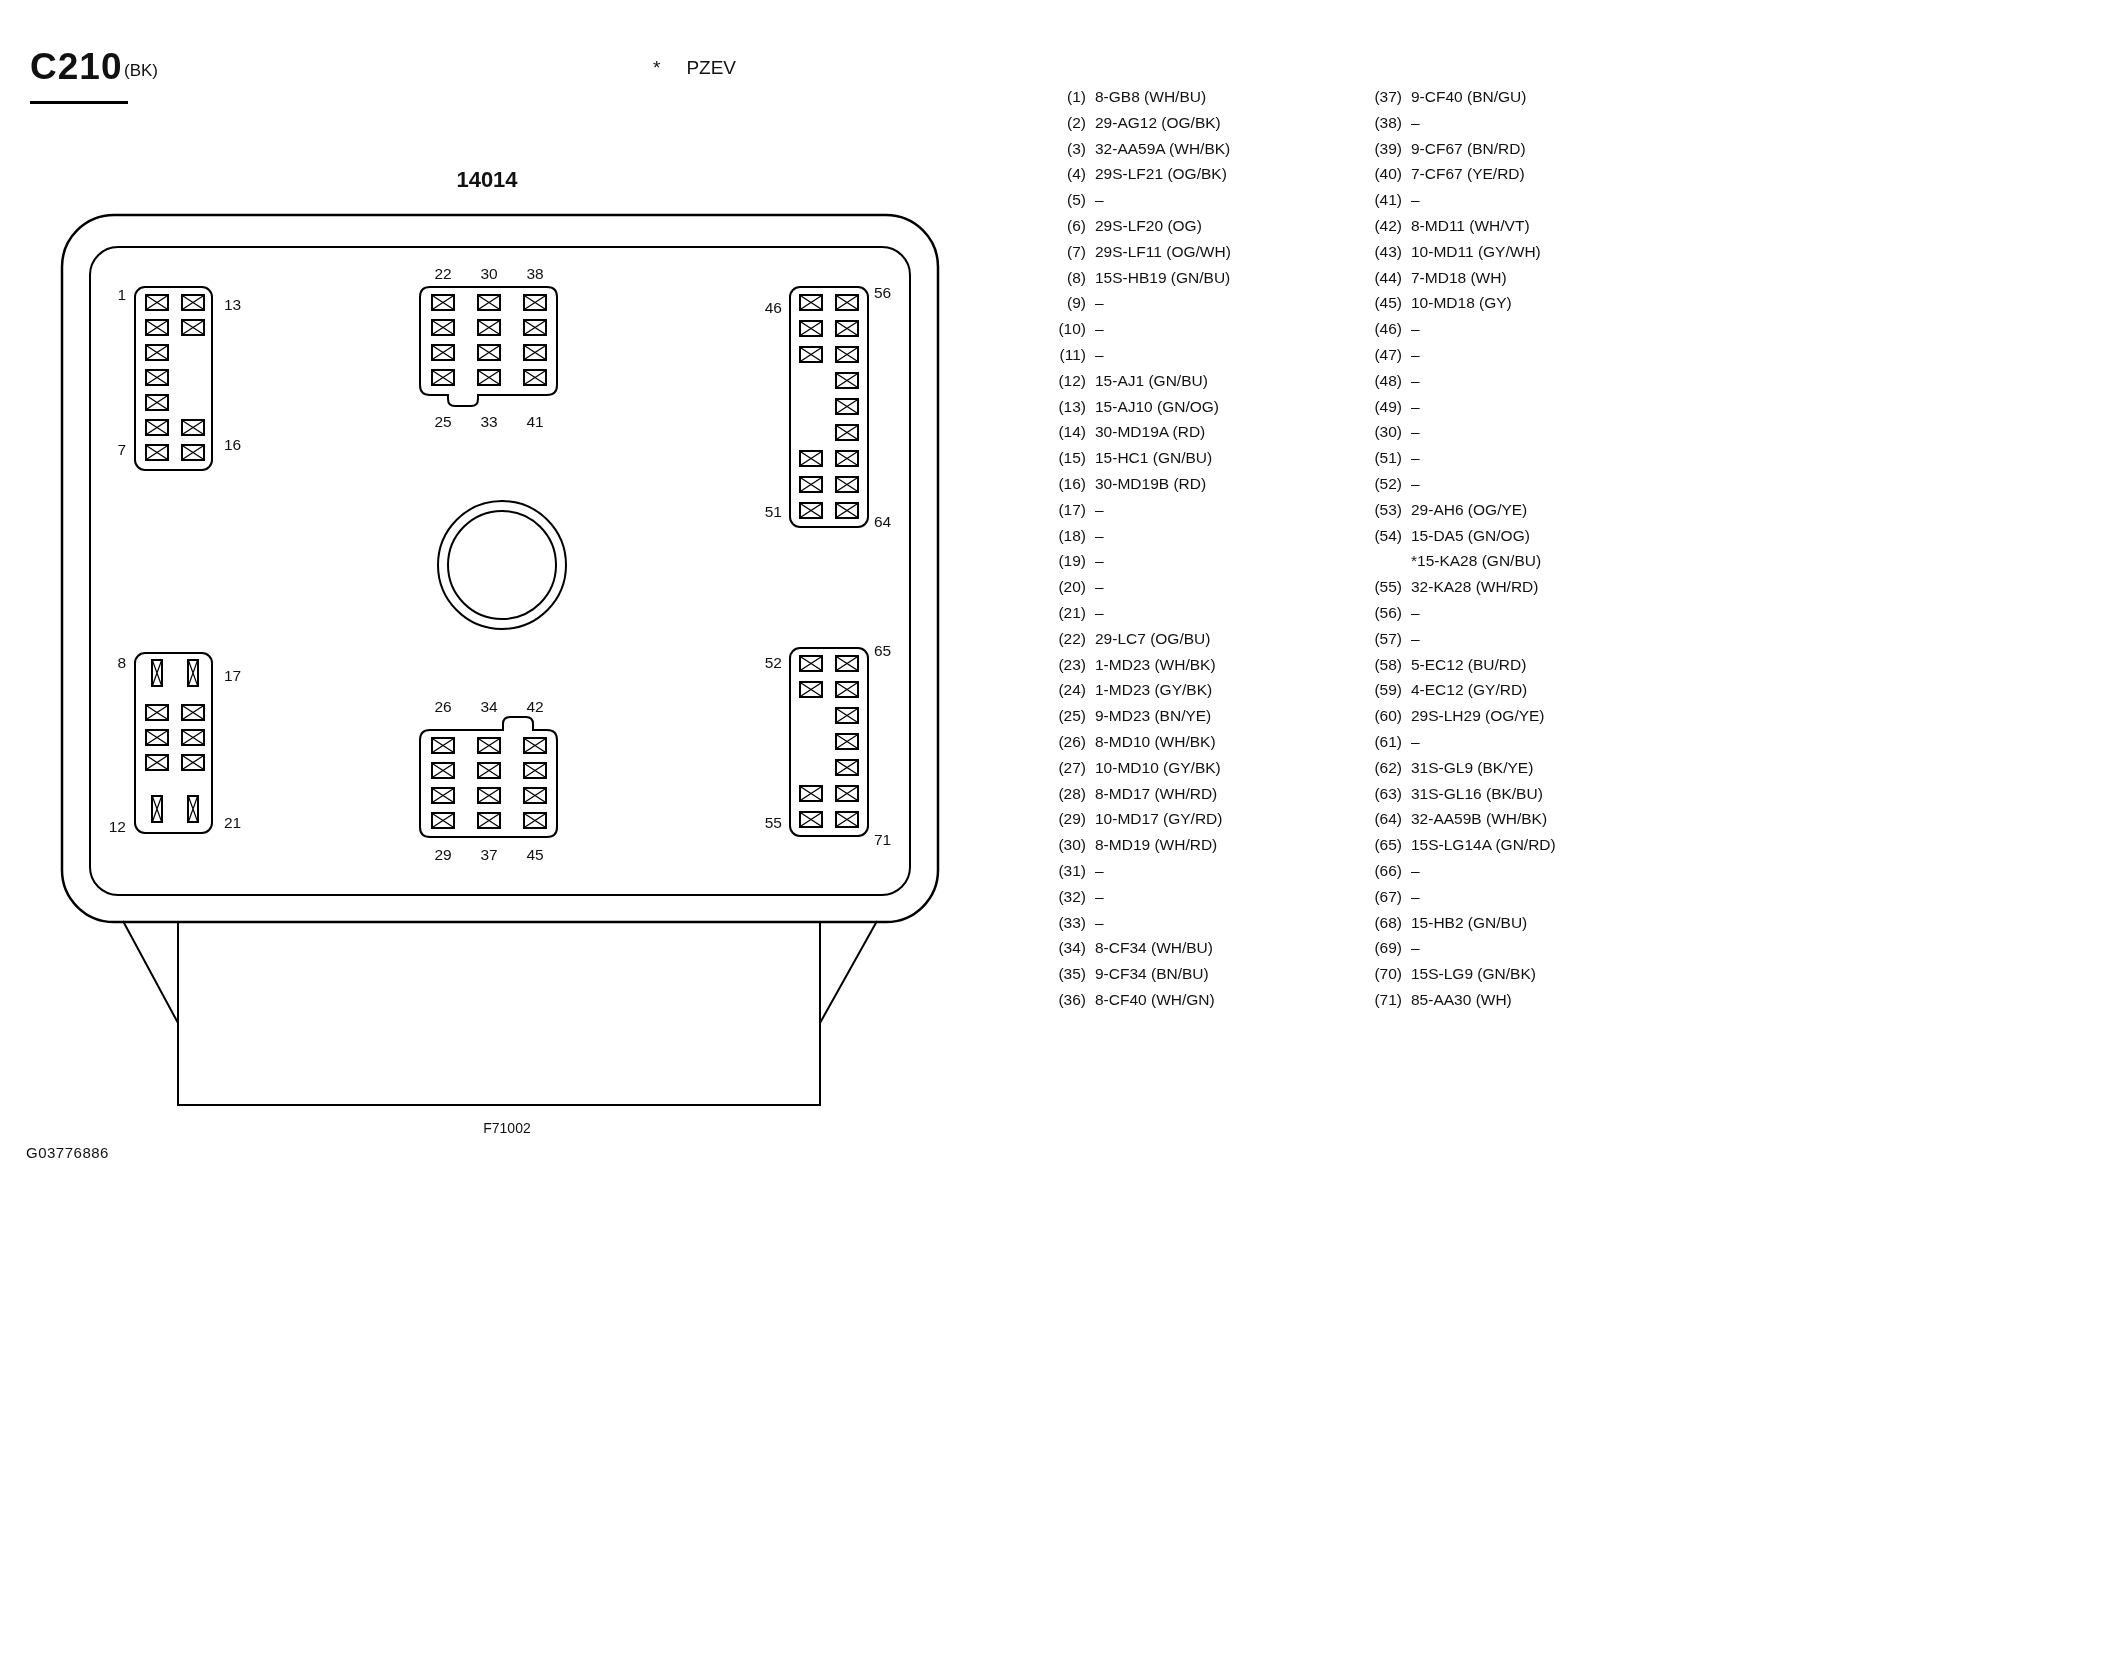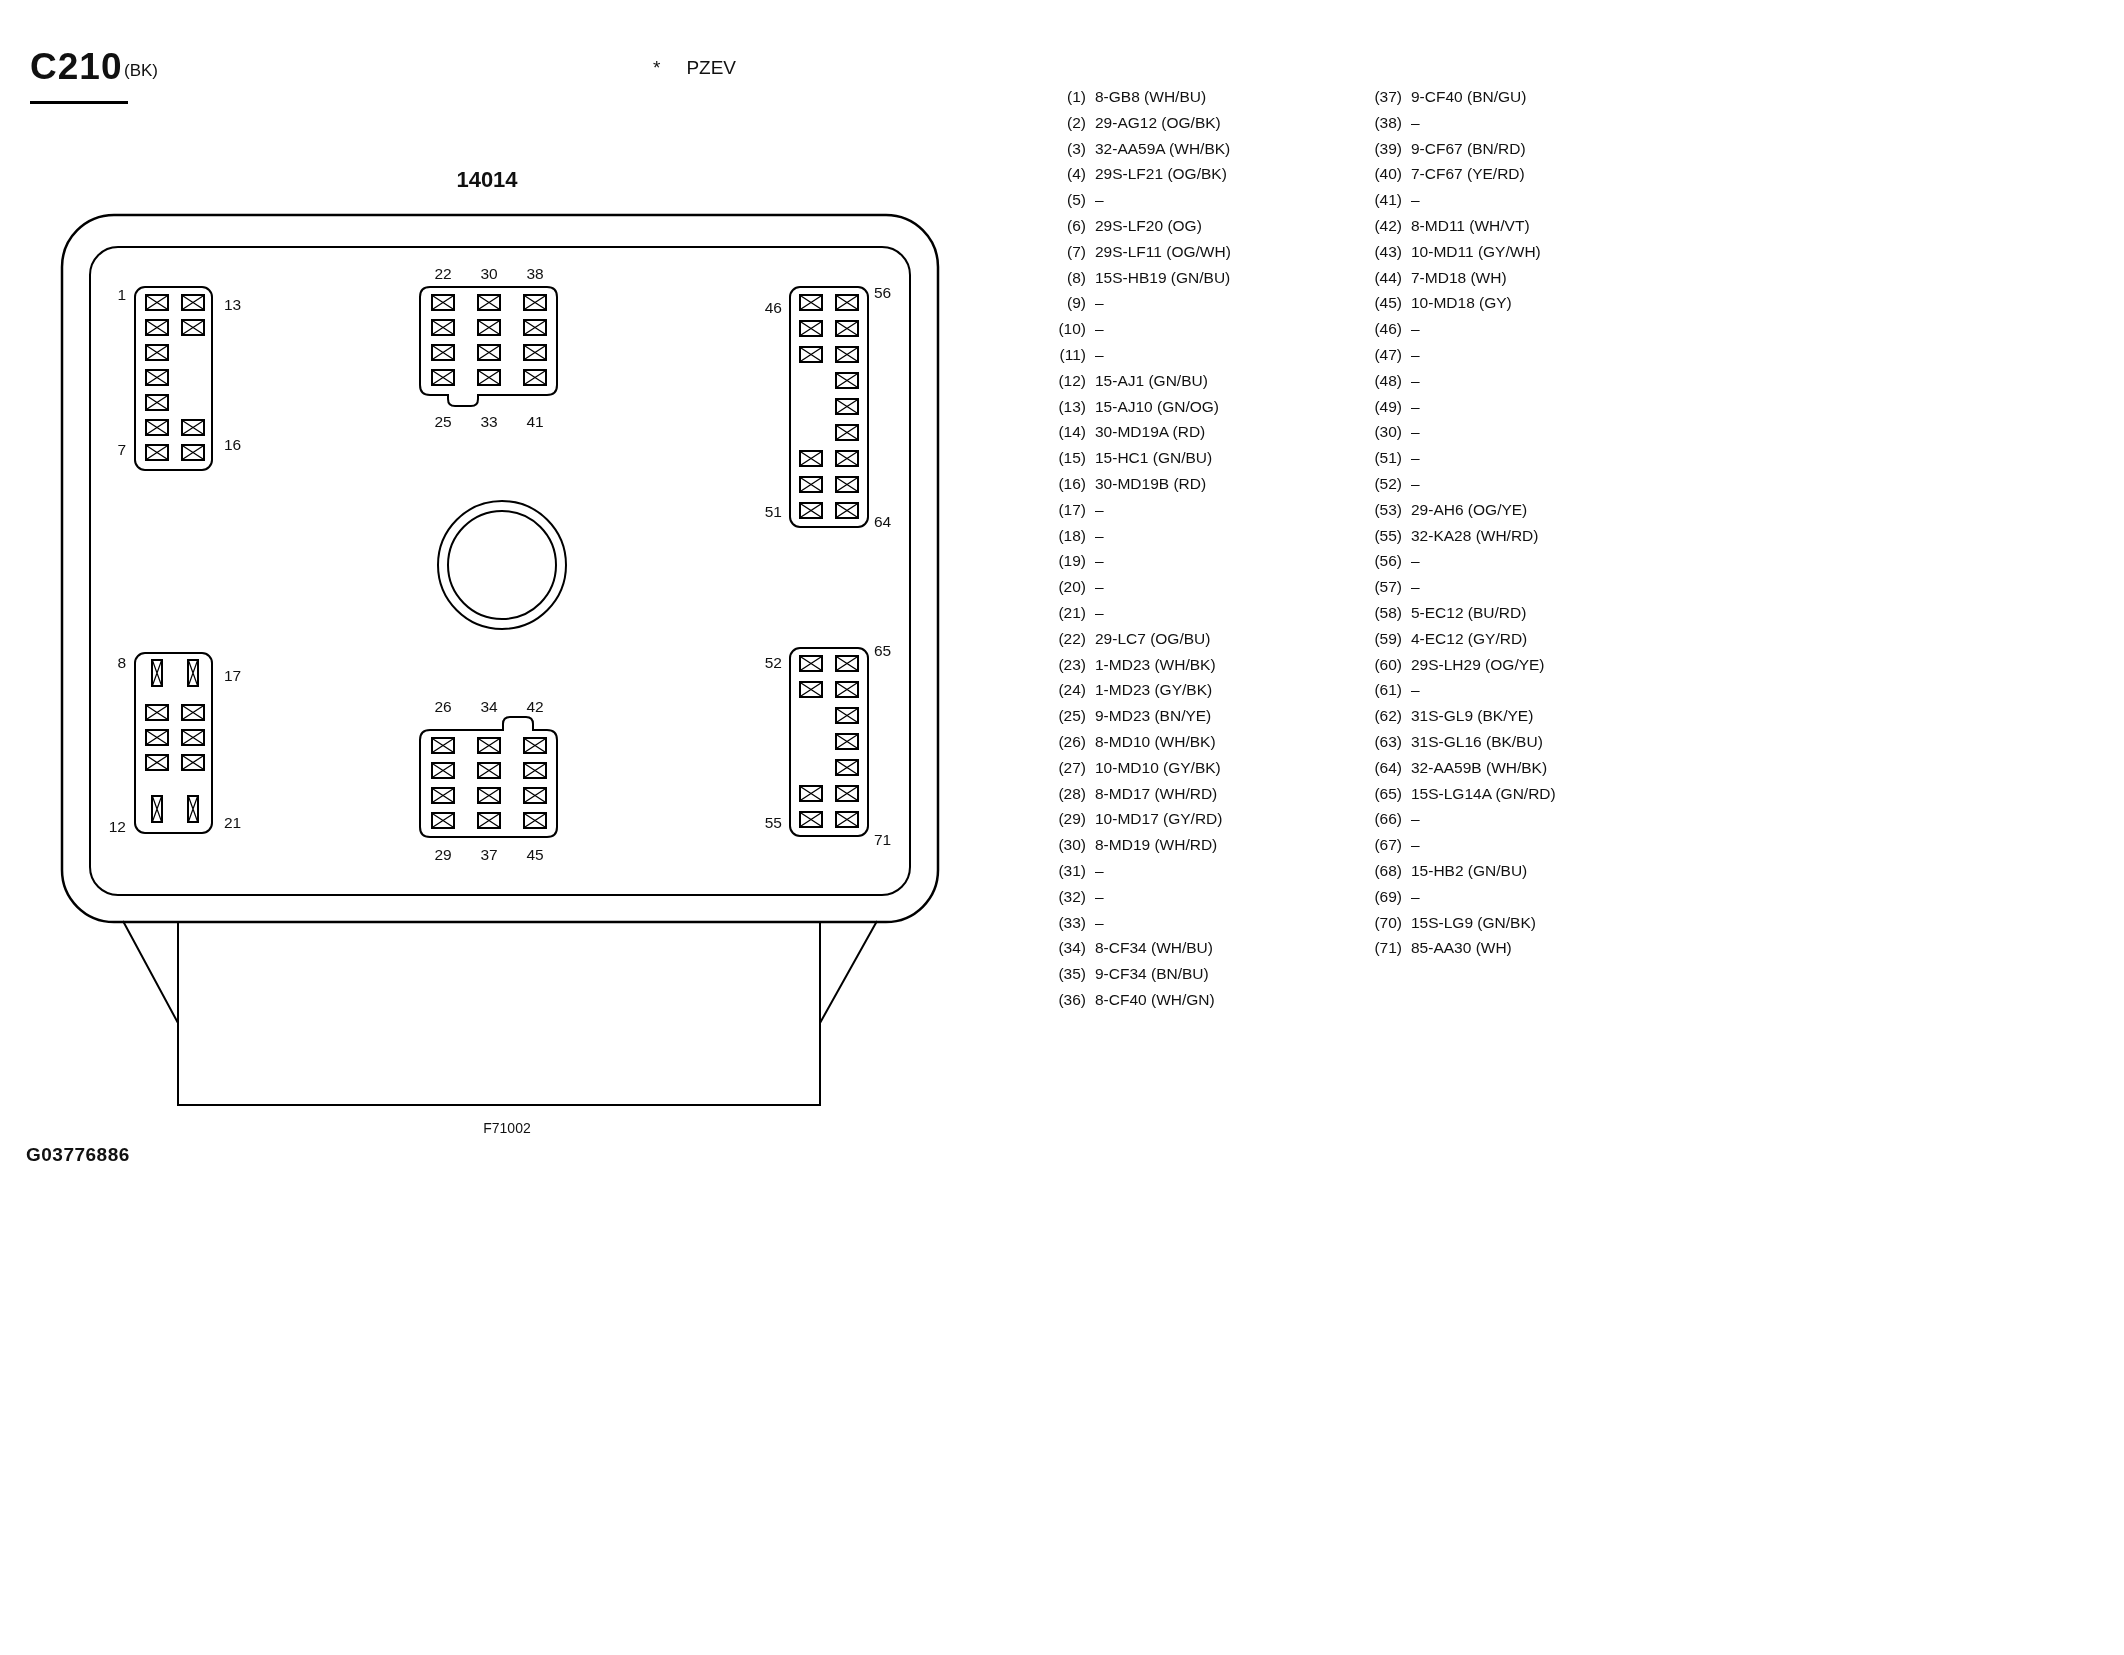--- a/index.html
+++ b/index.html
@@ -7,21 +7,21 @@
     width:2124px;height:1655px;background:#ffffff;position:relative;
     font-family:"Liberation Sans",sans-serif;color:#111;
   }
   .abs{position:absolute;}
   #connector-id{
     left:30px;top:46px;font-size:37px;font-weight:bold;letter-spacing:1px;
     border-bottom:3px solid #000;padding:0 6px 13px 0;
   }
   #color-code{left:124px;top:61px;font-size:17px;}
   #pzev-note{left:653px;top:57px;font-size:19px;display:flex;gap:26px;}
-  #doc-id{left:26px;top:1144px;font-size:19px;font-weight:bold;letter-spacing:0.5px;}
+  #doc-id{left:26px;top:1144px;font-size:15px;font-weight:normal;letter-spacing:0.5px;}
   svg{display:block;}
   svg text{font-family:"Liberation Sans",sans-serif;font-size:15.5px;fill:#111;}
   svg text.part-no{font-size:22px;font-weight:bold;}
   svg text.fig{font-size:14px;}
   .pin-col{position:absolute;top:84px;width:330px;}
   #pin-col-1{left:1040px;}
   #pin-col-2{left:1356px;}
   .pin-row{
     display:grid;grid-template-columns:46px 1fr;column-gap:9px;
     font-size:15.5px;line-height:25.8px;white-space:nowrap;
@@ -385,20 +385,25 @@
     </div>
     <div class="pin-row">
       <span class="pin-num">(52)</span>
       <span class="pin-label">–</span>
     </div>
     <div class="pin-row">
       <span class="pin-num">(53)</span>
       <span class="pin-label">29-AH6 (OG/YE)</span>
     </div>
     <div class="pin-row">
+      <span class="pin-num">(54)</span>
+      <span class="pin-label">15-DA5 (GN/OG)</span>
+      <span class="pin-label2">*15-KA28 (GN/BU)</span>
+    </div>
+    <div class="pin-row">
       <span class="pin-num">(55)</span>
       <span class="pin-label">32-KA28 (WH/RD)</span>
     </div>
     <div class="pin-row">
       <span class="pin-num">(56)</span>
       <span class="pin-label">–</span>
     </div>
     <div class="pin-row">
       <span class="pin-num">(57)</span>
       <span class="pin-label">–</span>

